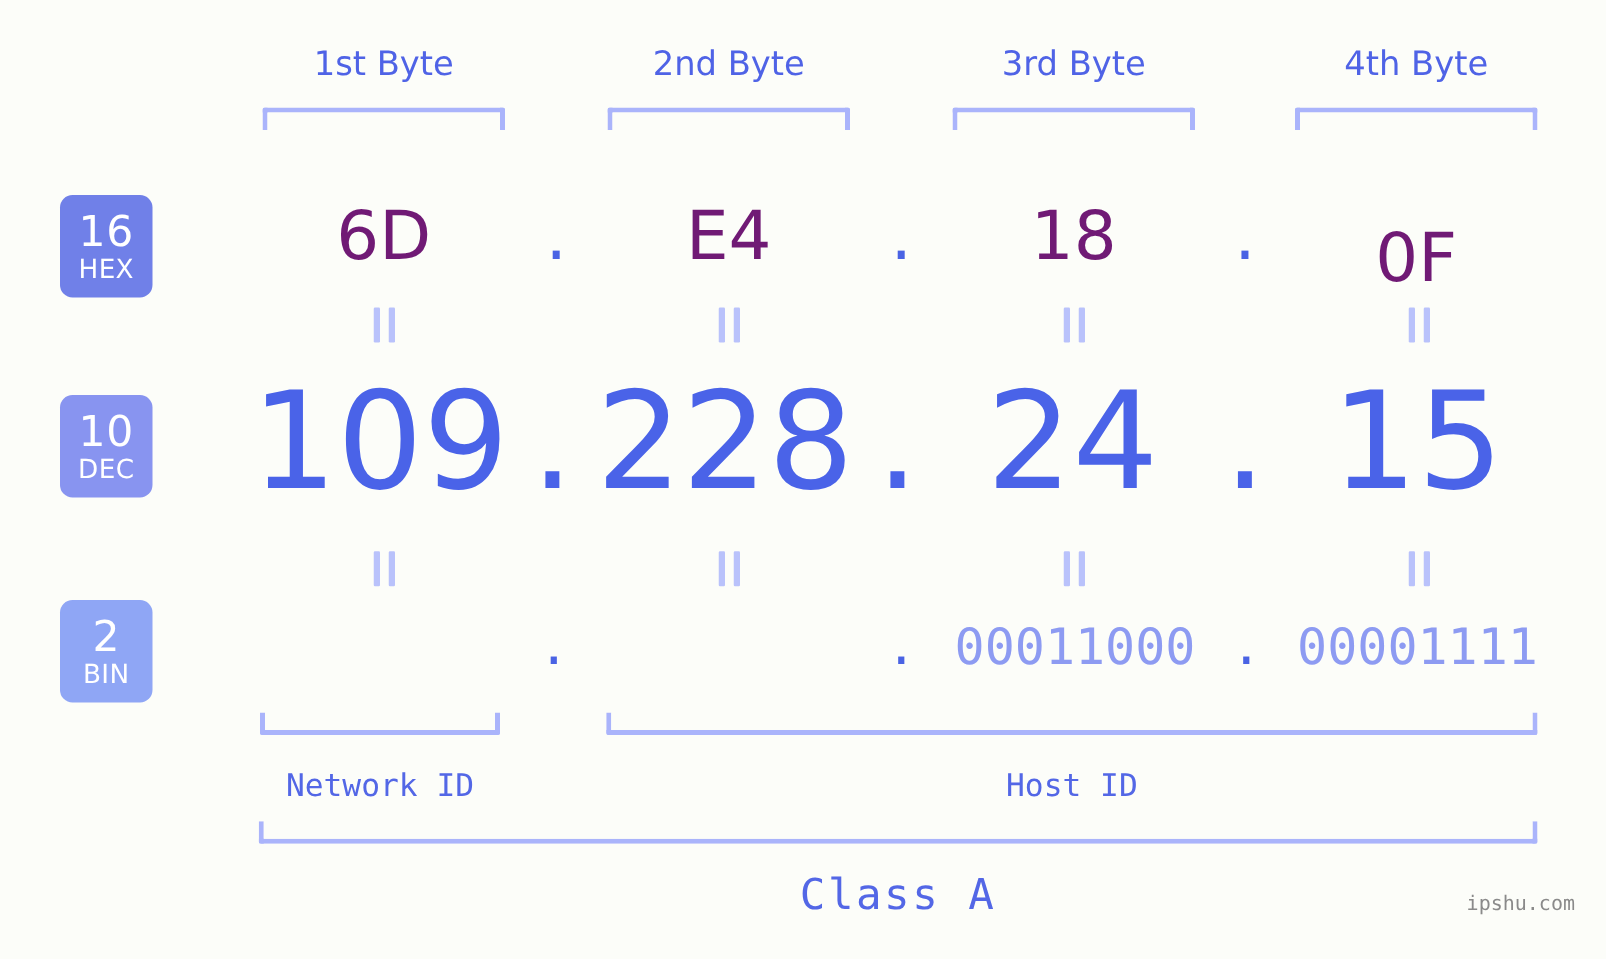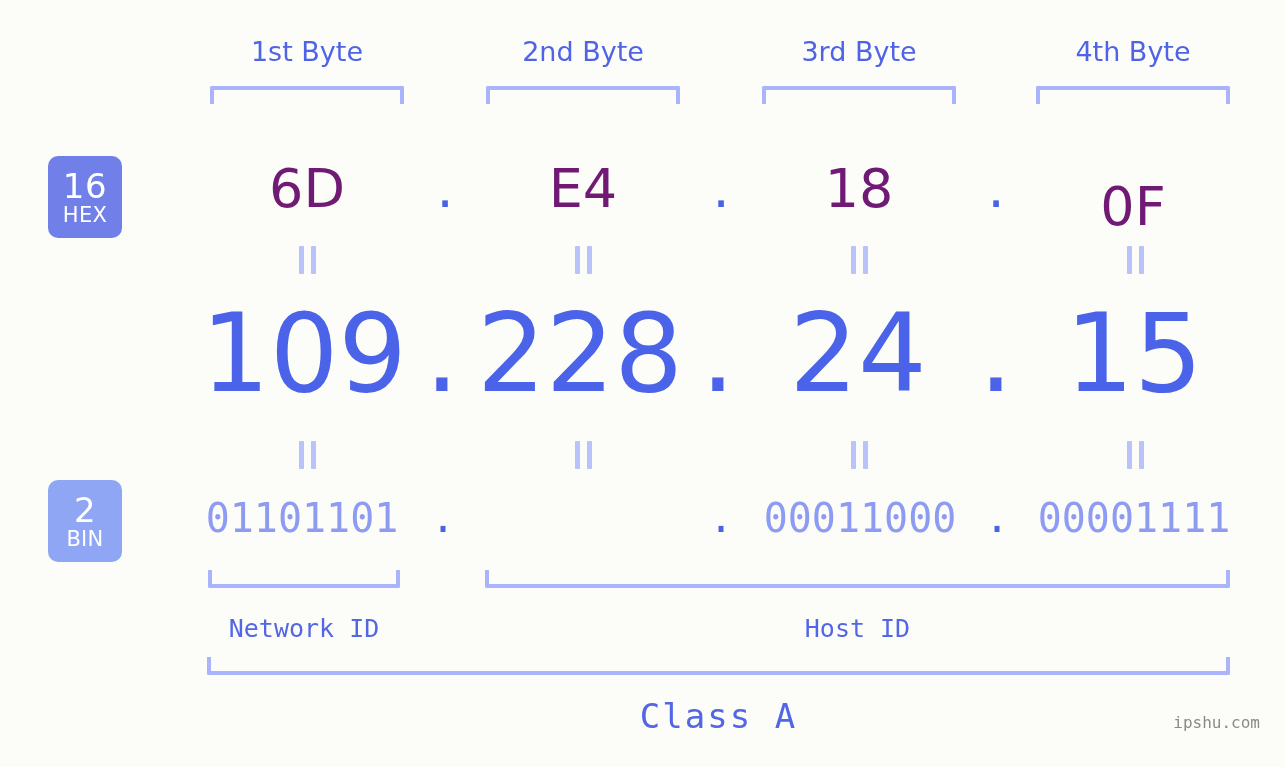--- a/index.html
+++ b/index.html
@@ -186,20 +186,24 @@
     </div>
   <div class="abs eqmark" style="left:847px;top:245px;">
       <i></i>
       <i></i>
     </div>
   <div class="abs eqmark" style="left:1123px;top:245px;">
       <i></i>
       <i></i>
     </div>
 
+  <div class="abs badge" style="left:48px;top:316px;background:#8894f0;">
+    <span class="num">10</span>
+    <span class="abbr">DEC</span>
+  </div>
 
   <div class="abs dec-val" style="left:200px;top:300px;width:208px;">109</div>
   <div class="abs dec-dot" style="left:400px;top:300px;width:84px;">.</div>
   <div class="abs dec-val" style="left:476px;top:300px;width:208px;">228</div>
   <div class="abs dec-dot" style="left:676px;top:300px;width:84px;">.</div>
   <div class="abs dec-val" style="left:754px;top:300px;width:208px;">24</div>
   <div class="abs dec-dot" style="left:954px;top:300px;width:84px;">.</div>
   <div class="abs dec-val" style="left:1030px;top:300px;width:208px;">15</div>
 
   <div class="abs eqmark" style="left:295px;top:440px;">
@@ -217,21 +221,20 @@
   <div class="abs eqmark" style="left:1123px;top:440px;">
       <i></i>
       <i></i>
     </div>
 
   <div class="abs badge" style="left:48px;top:480px;background:#8fa6f5;">
     <span class="num">2</span>
     <span class="abbr">BIN</span>
   </div>
 
-  <div class="abs bin-val" style="left:202px;top:498px;width:200px;">01101101</div>
   <div class="abs bin-dot" style="left:402px;top:498px;width:82px;">.</div>
   <div class="abs bin-dot" style="left:680px;top:498px;width:82px;">.</div>
   <div class="abs bin-val" style="left:760px;top:498px;width:200px;">00011000</div>
   <div class="abs bin-dot" style="left:956px;top:498px;width:82px;">.</div>
   <div class="abs bin-val" style="left:1034px;top:498px;width:200px;">00001111</div>
 
   <div class="abs bracket-bottom" style="left:208px;top:570px;width:192px;"></div>
   <div class="abs bracket-bottom" style="left:485px;top:570px;width:745px;"></div>
 
   <div class="abs idlabel" style="left:208px;top:614px;width:192px;">Network ID</div>

